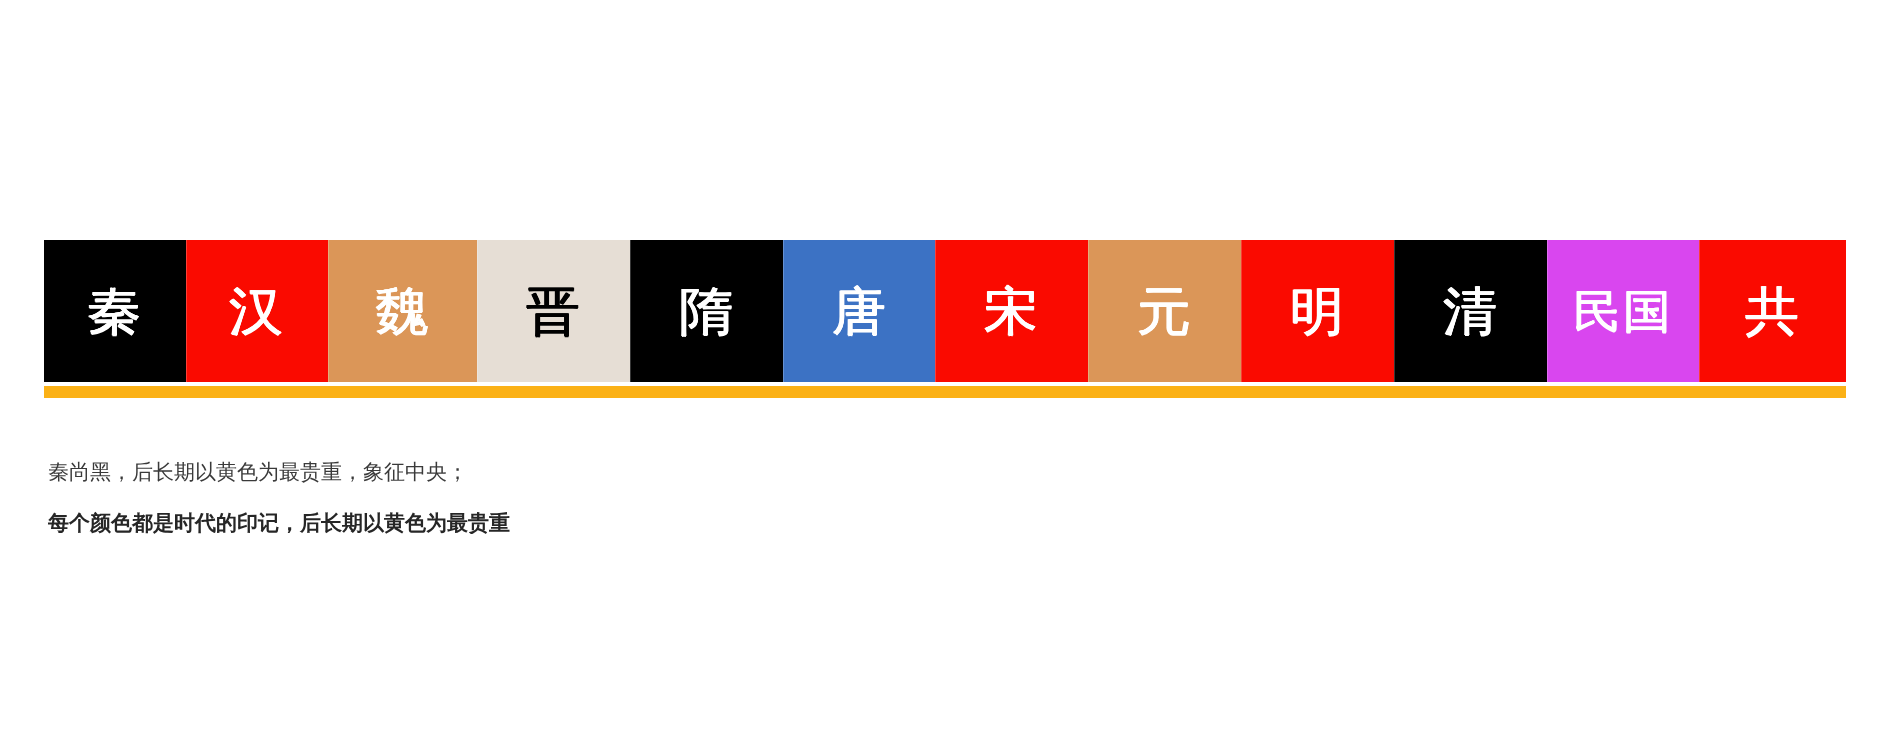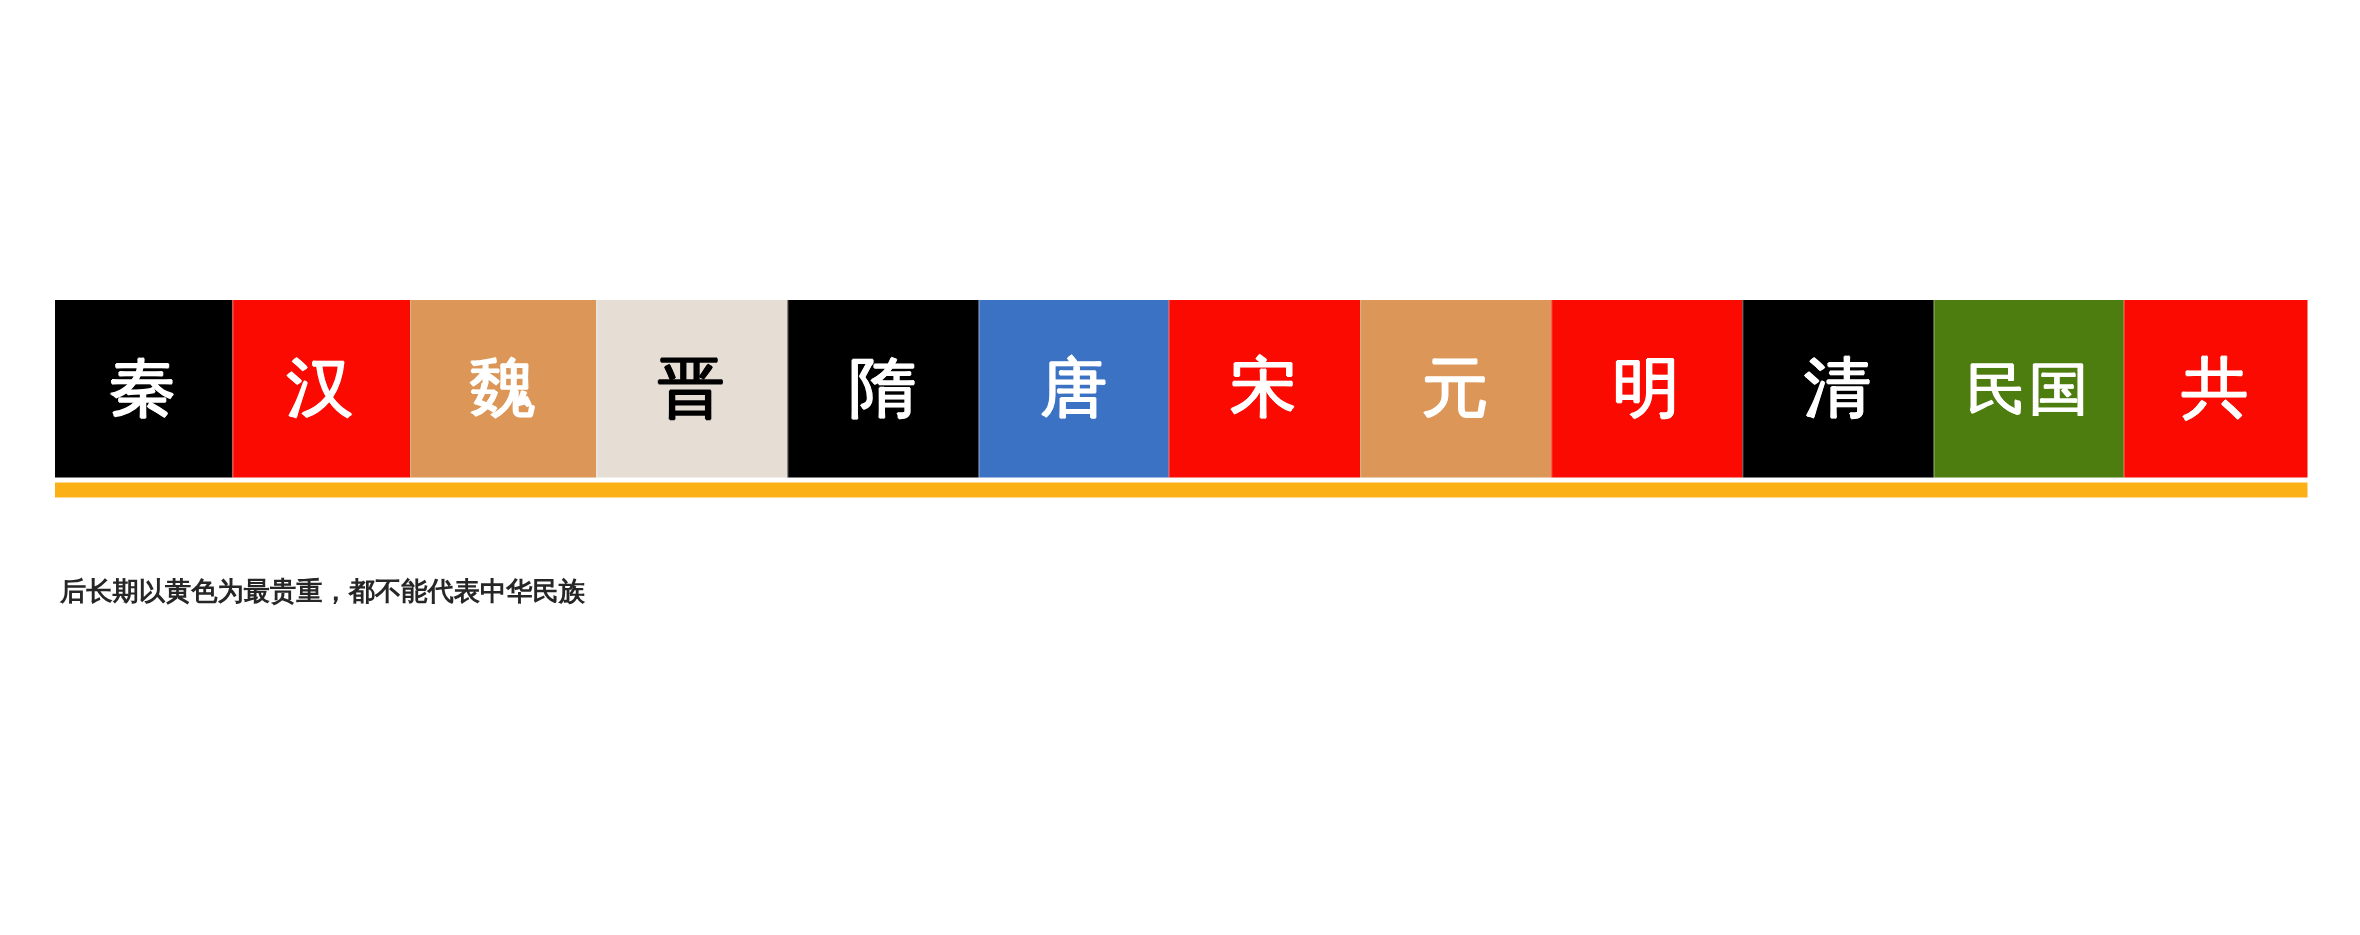--- a/index.html
+++ b/index.html
@@ -118,26 +118,27 @@
       </div>
       <div class="dynasty-cell" style="background: rgb(219, 150, 88); flex: 7.5 1 0px;">
         <span class="dynasty-glyph" style="color: rgb(255, 255, 255);">元</span>
       </div>
       <div class="dynasty-cell" style="background: rgb(250, 10, 0); flex: 7.5 1 0px;">
         <span class="dynasty-glyph" style="color: rgb(255, 255, 255);">明</span>
       </div>
       <div class="dynasty-cell" style="background: rgb(0, 0, 0); flex: 7.5 1 0px;">
         <span class="dynasty-glyph" style="color: rgb(255, 255, 255);">清</span>
       </div>
-      <div class="dynasty-cell" style="background: #4d7c0f; flex: 7.5 1 0px;">
+      <div class="dynasty-cell" style="background: #d946ef; flex: 7.5 1 0px;">
         <span class="dynasty-glyph" style="color: rgb(255, 255, 255); font-size: 46px;">民国</span>
       </div>
       <div class="dynasty-cell" style="background: rgb(250, 10, 0); flex: 7.2 1 0px;">
         <span class="dynasty-glyph" style="color: rgb(255, 255, 255);">共</span>
       </div>
     </div>
 
   <div id="yellow-rule" style="background: rgb(251, 177, 22);"></div>
 </div>
 
 <div id="caption-block">
-  <p class="caption-line emphasis">后长期以黄色为最贵重，都不能代表中华民族</p>
+  <p class="caption-line">秦尚黑，后长期以黄色为最贵重，象征中央；</p>
+  <p class="caption-line emphasis">每个颜色都是时代的印记，后长期以黄色为最贵重</p>
 </div>
 
 </body></html>

